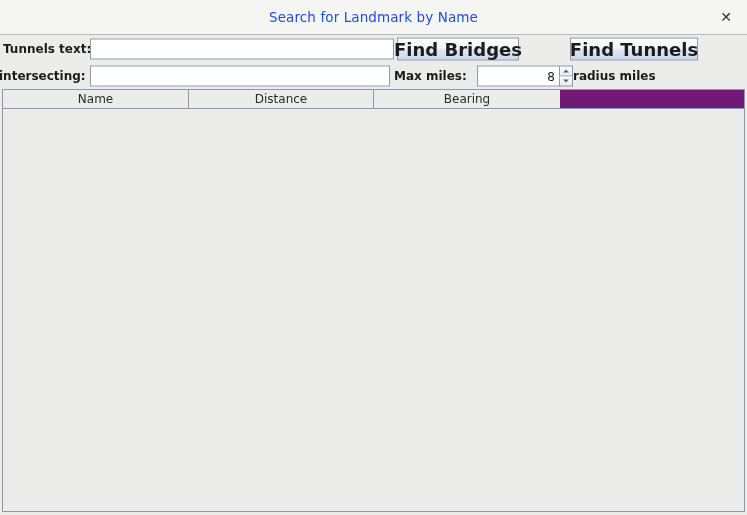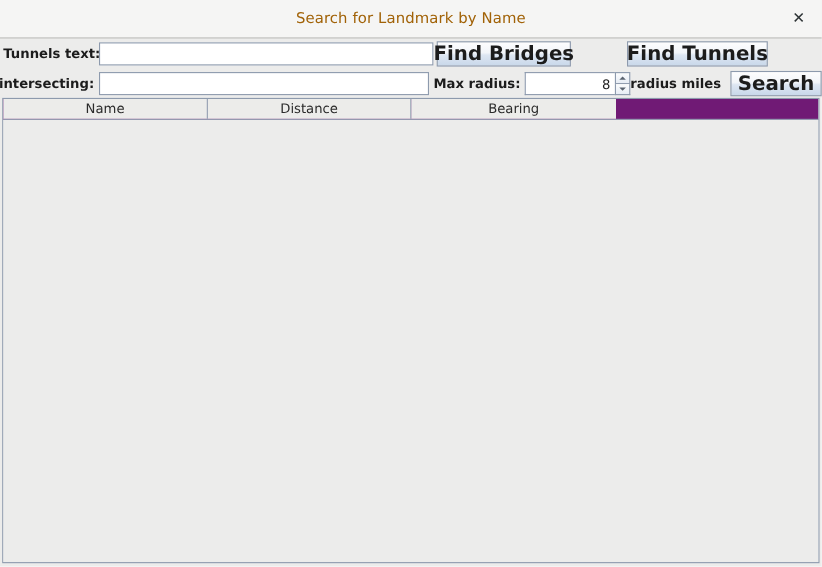--- a/index.html
+++ b/index.html
@@ -28,21 +28,21 @@
     height: 34px;
     min-height: 34px;
     background: #f5f5f4;
     border-bottom: 1px solid #b9b9b7;
     display: flex;
     align-items: center;
     justify-content: center;
   }
   .title-text {
     font-size: 13.5px;
-    color: #a16207;
+    color: #1d4ed8;
     font-family: "DejaVu Sans", sans-serif;
     letter-spacing: 0.1px;
   }
   .close-btn {
     position: absolute;
     right: 11px;
     top: 50%;
     transform: translateY(-50%);
     width: 20px;
     height: 20px;
@@ -202,34 +202,33 @@
     <div class="form-row" style="height:28px;">
       <div class="lbl" style="position:absolute; left:3px; top:50%; transform:translateY(-50%);">Tunnels text:</div>
       <input class="txt-field" type="text" style="position: absolute; left: 90px; top: 50%; transform: translateY(-50%); width: 304px;" value="">
       <div class="btn" style="position:absolute; left:397px; top:50%; transform:translateY(-50%); width:122px;">Find Bridges</div>
       <div class="btn" style="position:absolute; left:570px; top:50%; transform:translateY(-50%); width:128px;">Find Tunnels</div>
     </div>
 
     <div class="form-row" style="height:26px;">
       <div class="lbl" style="position:absolute; left:-1px; top:50%; transform:translateY(-50%);">intersecting:</div>
       <input class="txt-field" type="text" style="position: absolute; left: 90px; top: 50%; transform: translateY(-50%); width: 300px;" value="">
-      <div class="lbl" style="position:absolute; left:394px; top:50%; transform:translateY(-50%);">Max radius:</div>
+      <div class="lbl" style="position:absolute; left:394px; top:50%; transform:translateY(-50%);">Max miles:</div>
       <div class="spinner" style="position:absolute; left:477px; top:50%; transform:translateY(-50%);">
         <div class="spin-field">8</div>
         <div class="spin-btns">
           <div class="spin-up">
               <div class="tri tri-up"></div>
             </div>
           <div class="spin-dn">
               <div class="tri tri-dn"></div>
             </div>
         </div>
       </div>
       <div class="lbl" style="position:absolute; left:573px; top:50%; transform:translateY(-50%);">radius miles</div>
-      <div class="btn" style="position:absolute; left:664px; top:50%; transform:translateY(-50%); width:83px;">Search</div>
     </div>
 
   </div>
 
   <div class="table-wrap">
     <div class="table-head">
       <div class="th" style="width:186px;">Name</div>
       <div class="th" style="width:185px;">Distance</div>
       <div class="th" style="width:186px;">Bearing</div>
     </div>

